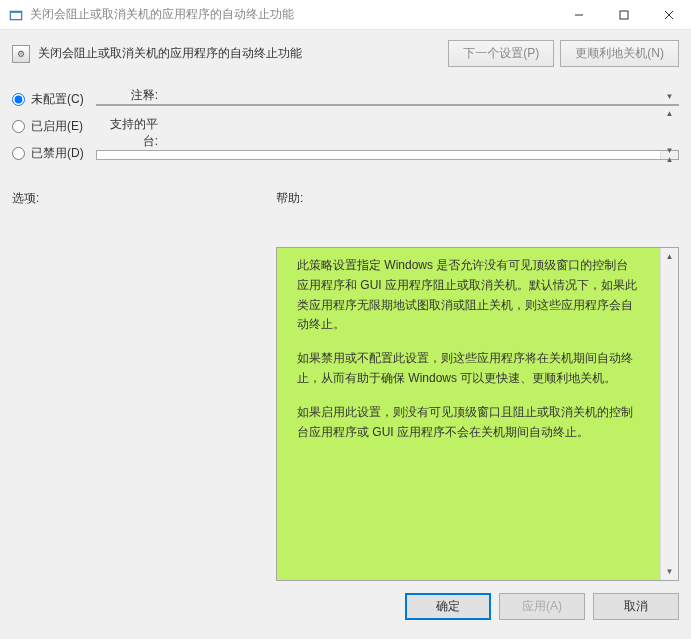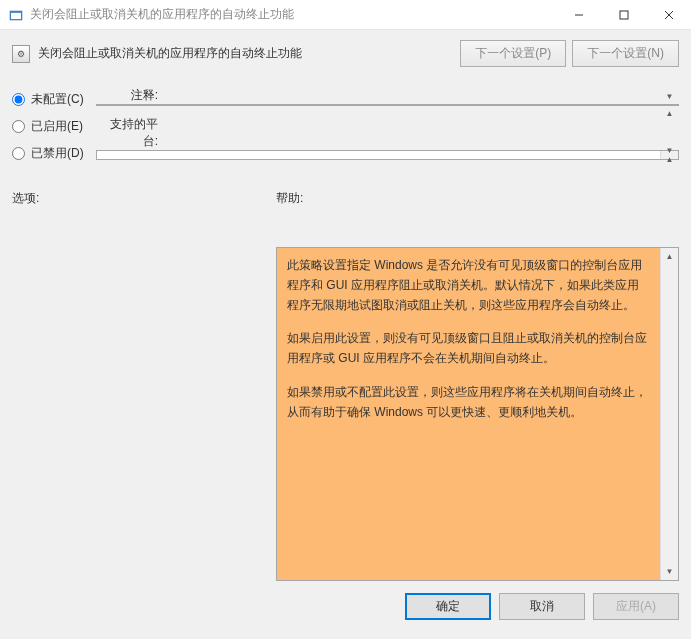--- a/index.html
+++ b/index.html
@@ -188,23 +188,23 @@
     .help-col {
       flex: 1;
     }
     .section-label {
       font-size: 12px;
       color: #333;
       margin-bottom: 10px;
     }
     .help-box {
       border: 1px solid #a7a7a7;
-      background: #fdba74;
+      background: #bef264;
       height: 334px;
-      padding: 8px 10px;
+      padding: 8px 20px;
       position: relative;
       overflow: hidden;
       margin-top: 40px;
     }
     .help-box::after {
       content: "";
       position: absolute;
       right: 0;
       top: 0;
       bottom: 0;
@@ -276,21 +276,21 @@
         </svg>
     </div>
   </div>
 </div>
 
 <div class="content">
   <div class="header-row">
     <div class="header-icon">⚙</div>
     <div class="header-title">关闭会阻止或取消关机的应用程序的自动终止功能</div>
     <button class="nav-btn">下一个设置(P)</button>
-    <button class="nav-btn">下一个设置(N)</button>
+    <button class="nav-btn">更顺利地关机(N)</button>
   </div>
 
   <div class="config-area">
     <div class="radio-col">
       <div class="radio-item">
         <input type="radio" name="cfg" id="r1" checked="" style="">
         <label for="r1">未配置(C)</label>
       </div>
       <div class="radio-item">
         <input type="radio" name="cfg" id="r2" style="">
@@ -321,27 +321,27 @@
 
   <div class="lower-section">
     <div class="options-col">
       <div class="section-label">选项:</div>
     </div>
     <div class="help-col">
       <div class="section-label">帮助:</div>
       <div class="help-box">
         <div class="help-text">
           <p>此策略设置指定 Windows 是否允许没有可见顶级窗口的控制台应用程序和 GUI 应用程序阻止或取消关机。默认情况下，如果此类应用程序无限期地试图取消或阻止关机，则这些应用程序会自动终止。</p>
+          <p>如果禁用或不配置此设置，则这些应用程序将在关机期间自动终止，从而有助于确保 Windows 可以更快速、更顺利地关机。</p>
           <p>如果启用此设置，则没有可见顶级窗口且阻止或取消关机的控制台应用程序或 GUI 应用程序不会在关机期间自动终止。</p>
-          <p>如果禁用或不配置此设置，则这些应用程序将在关机期间自动终止，从而有助于确保 Windows 可以更快速、更顺利地关机。</p>
         </div>
         <div class="scroll-arrow-up">▲</div>
         <div class="scroll-arrow-down">▼</div>
       </div>
     </div>
   </div>
 </div>
 
 <div class="button-bar">
   <button class="action-btn primary">确定</button>
+  <button class="action-btn disabled">应用(A)</button>
   <button class="action-btn">取消</button>
-  <button class="action-btn disabled">应用(A)</button>
 </div>
 
 </body></html>

